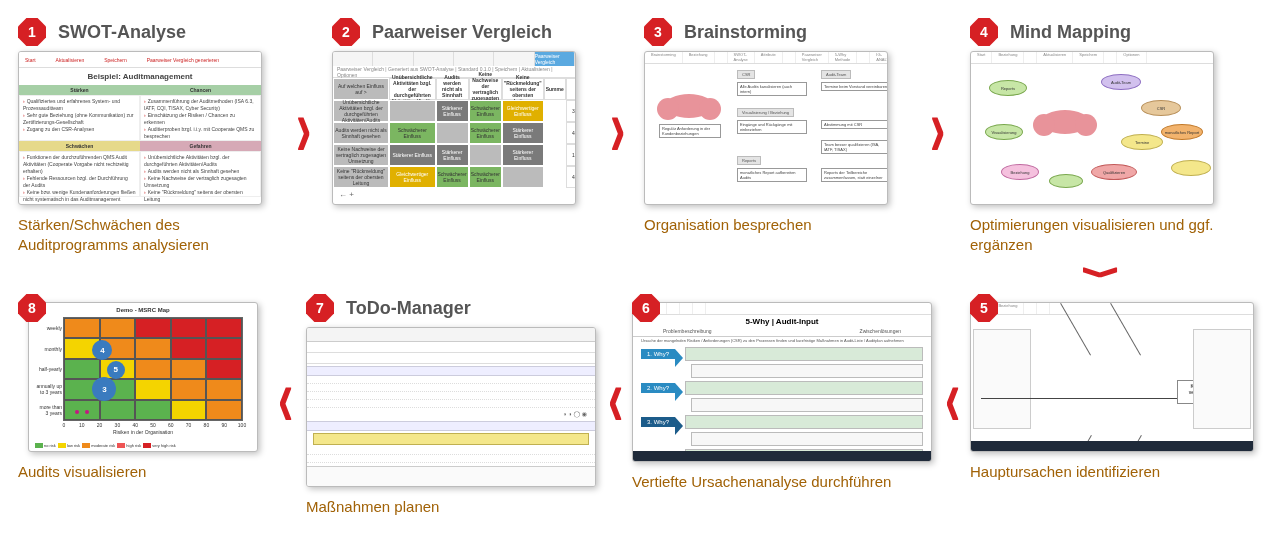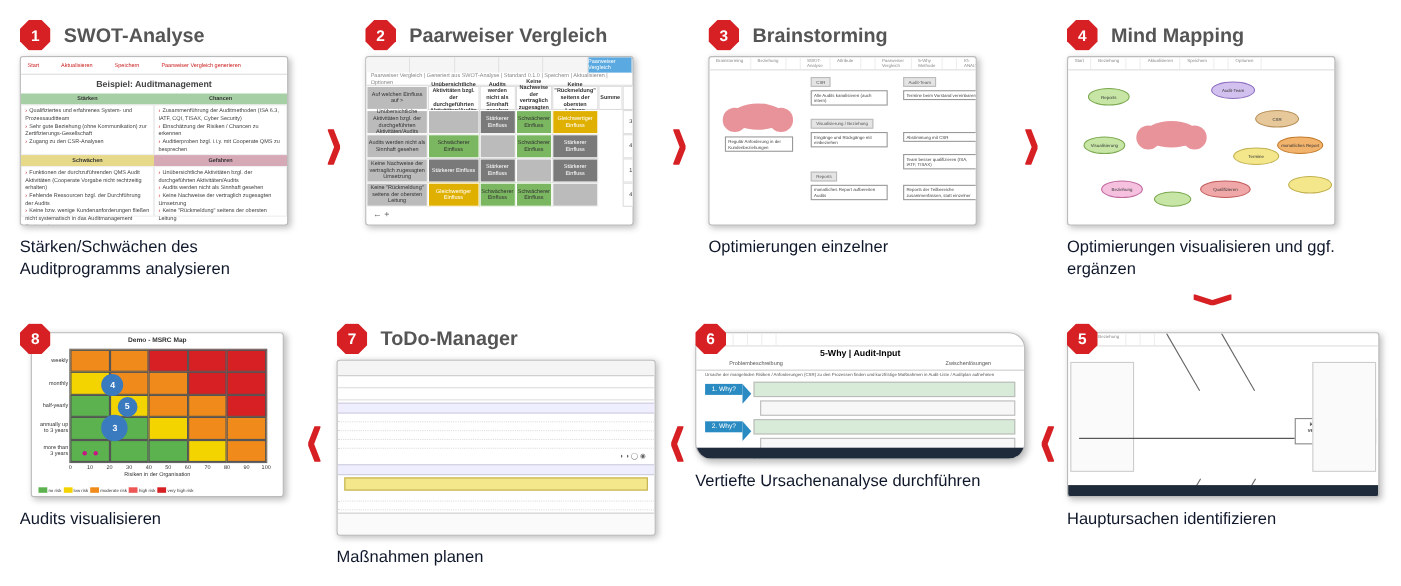--- a/index.html
+++ b/index.html
@@ -1,38 +1,38 @@
 <!DOCTYPE html>
 <html><head>
 <meta charset="utf-8">
 <style>
 * { margin:0; padding:0; box-sizing:border-box; }
 body { font-family:"Segoe UI",Arial,sans-serif; background:#fff; width:1274px; height:533px; position:relative; overflow:hidden; }
 .step { position:absolute; }
 .badge { position:absolute; width:28px; height:28px; background:#d62024; color:#fff; font-weight:bold; font-size:14px; display:flex; align-items:center; justify-content:center; clip-path:polygon(30% 0%,70% 0%,100% 30%,100% 70%,70% 100%,30% 100%,0% 70%,0% 30%); z-index:10; }
 .title { font-size:18px; color:#555; font-weight:600; margin-left:40px; margin-top:4px; }
 .thumb { border:1px solid #bbb; border-radius:3px; box-shadow:2px 2px 6px rgba(0,0,0,.25); background:#fff; margin-top:8px; overflow:hidden; position:relative; }
-.caption { font-size:15px; color:#0f172a; margin-top:10px; font-weight:500; line-height:1.3; }
+.caption { font-size:15px; color:#a16207; margin-top:10px; font-weight:500; line-height:1.3; }
 .arrow { position:absolute; font-size:46px; color:#d62024; font-weight:bold; transform:scaleY(1.8); }
 .arrow-down { position:absolute; font-size:40px; color:#d62024; font-weight:bold; transform:rotate(90deg) scaleY(2.2); }
 
 
 .s1{ left:18px; top:18px; width:268px; }
 .s2{ left:332px; top:18px; width:268px; }
 .s3{ left:644px; top:18px; width:268px; }
 .s4{ left:970px; top:18px; width:268px; }
 .s8{ left:18px; top:294px; width:268px; }
 .s7{ left:306px; top:294px; width:294px; }
 .s6{ left:632px; top:294px; width:306px; }
 .s5{ left:970px; top:294px; width:288px; }
 
 
 .th-sm{ width:244px; height:154px; }
 .th-md{ width:290px; height:160px; }
-.th-lg{ width:300px; height:116px;border-radius:15px; }
+.th-lg{ width:300px; height:160px; }
 .th-tn{ width:230px; height:150px; margin-left:10px;}
 
 
 .swot-hdr{ height:16px; background:#fff; border-bottom:1px solid #ddd; display:flex; gap:20px; padding:0 6px; font-size:5px; color:#c22; align-items:center;}
 .swot-title{font-size:8px; text-align:center; padding:4px 0; color:#444; font-weight:600;}
 .swot-grid{ display:grid; grid-template-columns:1fr 1fr; grid-template-rows:10px 46px 10px 46px; font-size:5px;}
 .qh{ background:#a6cfa6; text-align:center; display:flex; align-items:center; justify-content:center; color:#333; font-weight:600;}
 .qh.red{ background:#d6a9b6;}
 .qh.yel{ background:#e6d98a;}
 .qc{ border:1px solid #eee; padding:2px 3px; color:#444; line-height:1.4;}
@@ -232,21 +232,21 @@
       <div class="greytab" style="left:92px; top:92px;">Reports</div>
       <div class="box" style="left:92px; top:18px; width:70px;">Alle Audits kanalisieren (auch intern)</div>
       <div class="box" style="left:176px; top:18px; width:70px;">Termine beim Vorstand vereinbaren</div>
       <div class="box" style="left:92px; top:56px; width:70px;">Eingänge und Rückgänge mit einbeziehen</div>
       <div class="box" style="left:176px; top:56px; width:70px;">Abstimmung mit CSR</div>
       <div class="box" style="left:92px; top:104px; width:70px;">monatliches Report aufbereiten Audits</div>
       <div class="box" style="left:176px; top:104px; width:70px;">Reports der Teilbereiche zusammenfassen, statt einzelner</div>
       <div class="box" style="left:176px; top:76px; width:70px;">Team besser qualifizieren (ISA, IATF, TISAX)</div>
     </div>
   </div>
-  <div class="caption">Optimierungen einzelner</div>
+  <div class="caption">Organisation besprechen</div>
 </div>
 
 <div class="arrow" style="left:930px; top:100px;">›</div>
 
 <div class="step s4">
   <div class="badge">4</div>
   <div class="title">Mind Mapping</div>
   <div class="thumb th-sm">
     <div class="bs-tabs">
         <span>Start</span>

